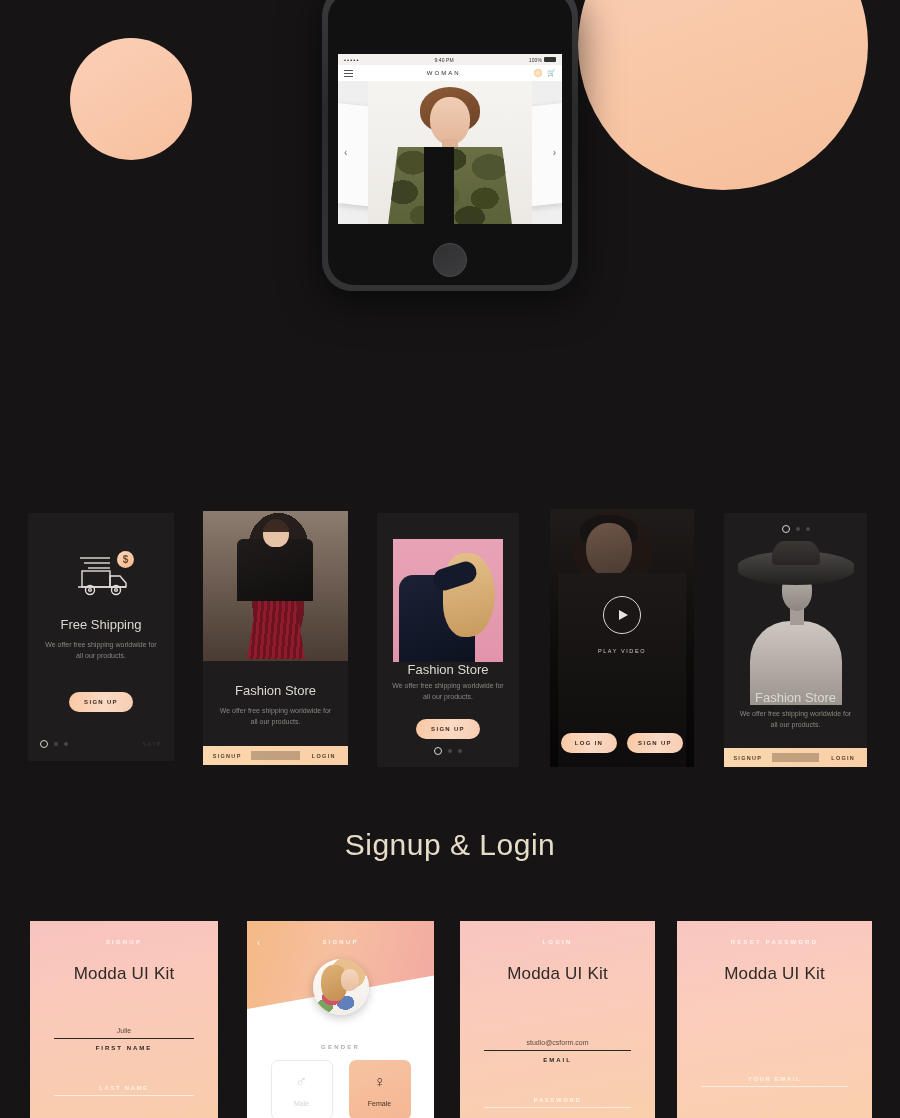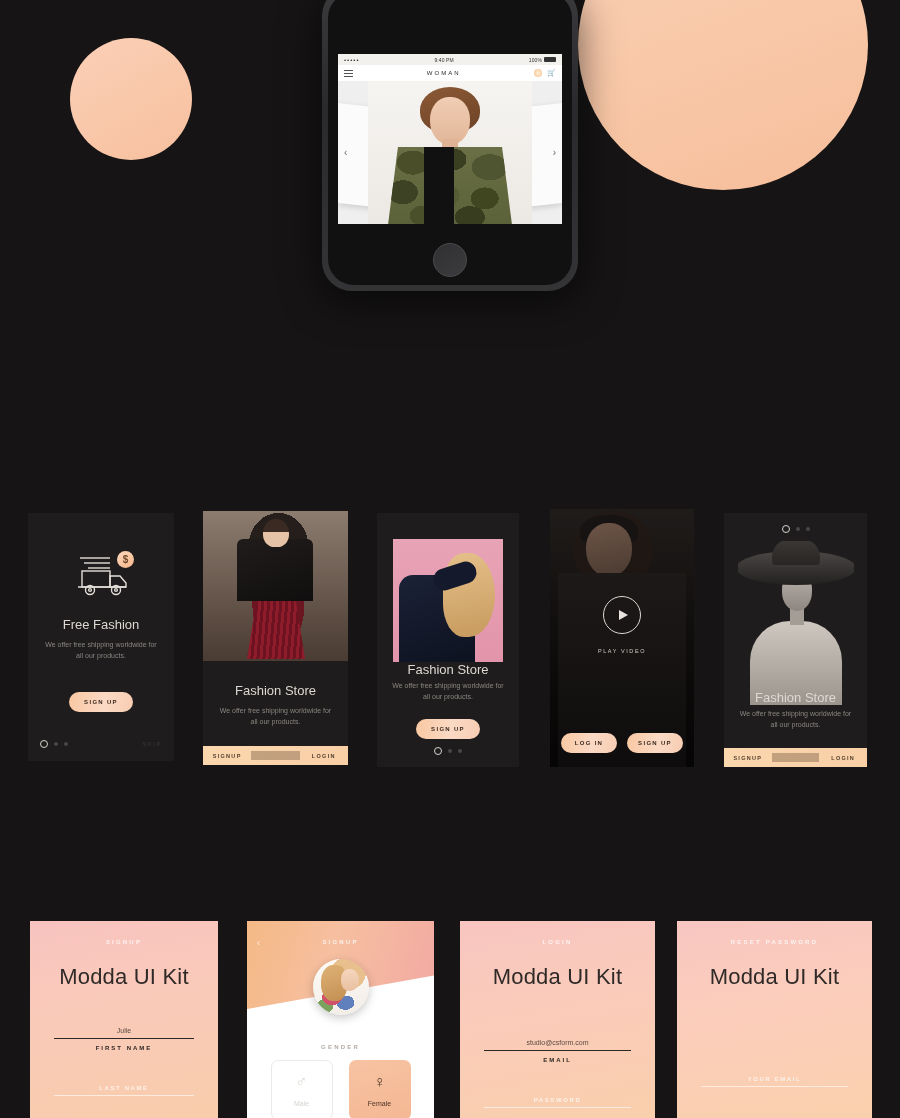--- a/index.html
+++ b/index.html
@@ -223,21 +223,21 @@
   
   .su-row { position: absolute; left: 0; top: 921px; width: 900px; height: 197px; }
   .su-card { position: absolute; top: 0; height: 197px; overflow: hidden; }
   .su1 { left: 30px;  width: 188px; background: linear-gradient(170deg,#f8c3bf 0%, #fac9bb 35%, #f8cdab 100%); }
   .su2 { left: 247px; width: 187px; background: #ffffff; }
   .su3 { left: 460px; width: 195px; background: linear-gradient(170deg,#f8c5c0 0%, #facbbb 40%, #f9cfac 100%); }
   .su4 { left: 677px; width: 195px; background: linear-gradient(170deg,#f8c6c1 0%, #fbcdbc 40%, #f9d0ad 100%); }
 
   .su-header { text-align: center; color: rgba(255,255,255,.78); font-size: 6px;
     letter-spacing: 2.2px; font-weight: bold; padding-top: 18px; }
-  .su-title { text-align: center; color: #2f2a28; font-size: 22px; font-weight: 300;
+  .su-title { text-align: center; color: #2f2a28; font-size: 17px; font-weight: 300;
     margin-top: 19px; letter-spacing: .2px; }
   .field { position: absolute; left: 24px; right: 24px; }
   .field-val { text-align: center; color: #5c4a42; font-size: 7px; padding-bottom: 4px; }
   .field-val.ph { color: rgba(255,255,255,.72); letter-spacing: 1.6px; font-size: 6px; font-weight: bold; }
   .field-line { height: 1px; background: #2d2725; }
   .field-line.light { background: rgba(255,255,255,.6); }
   .field-label { text-align: center; color: #2b2522; font-size: 6px;
     letter-spacing: 2px; font-weight: bold; margin-top: 6px; }
 
   .su2-top { position: relative; height: 88px;
@@ -347,21 +347,21 @@
           <rect x="12" y="22" width="28" height="16"></rect>
           <path d="M40 27 h10 l6 7 v4 h-16 z"></path>
           <line x1="8" y1="38" x2="56" y2="38"></line>
           <circle cx="20" cy="41" r="4.5"></circle>
             <circle cx="20" cy="41" r="1.4"></circle>
           <circle cx="46" cy="41" r="4.5"></circle>
             <circle cx="46" cy="41" r="1.4"></circle>
         </svg>
         <span class="coin">$</span>
       </div>
-      <div class="wt-title" style="margin-top:18px">Free Fashion</div>
+      <div class="wt-title" style="margin-top:18px">Free Shipping</div>
       <div class="wt-desc" style="margin-top:8px;padding:0 16px">We offer free shipping worldwide for all our products.</div>
       <div style="text-align:center;margin-top:28px">
         <button class="pill pill-wide">SIGN UP</button>
       </div>
       <div style="position:absolute;left:12px;right:12px;bottom:13px;display:flex;align-items:center;justify-content:space-between">
         <span class="dots">
           <span class="dot-ring"></span>
           <span class="dot"></span>
           <span class="dot"></span>
         </span>
@@ -434,20 +434,21 @@
       <div class="wt-title" style="position:absolute;left:0;right:0;top:177px">Fashion Store</div>
       <div class="wt-desc" style="position:absolute;left:0;right:0;top:196px;padding:0 12px">We offer free shipping worldwide for all our products.</div>
       <div class="card-foot-bar">
         <span>SIGNUP</span>
         <span class="foot-divider"></span>
         <span>LOGIN</span>
       </div>
     </div>
   </div>
 
+  <div class="section-title" id="signup-title">Signup &amp; Login</div>
 
   <div class="su-row">
 
     <div class="su-card su1">
       <div class="su-header">SIGNUP</div>
       <div class="su-title">Modda UI Kit</div>
       <div class="field" style="top:106px">
         <div class="field-val">Julie</div>
         <div class="field-line"></div>
         <div class="field-label">FIRST NAME</div>

